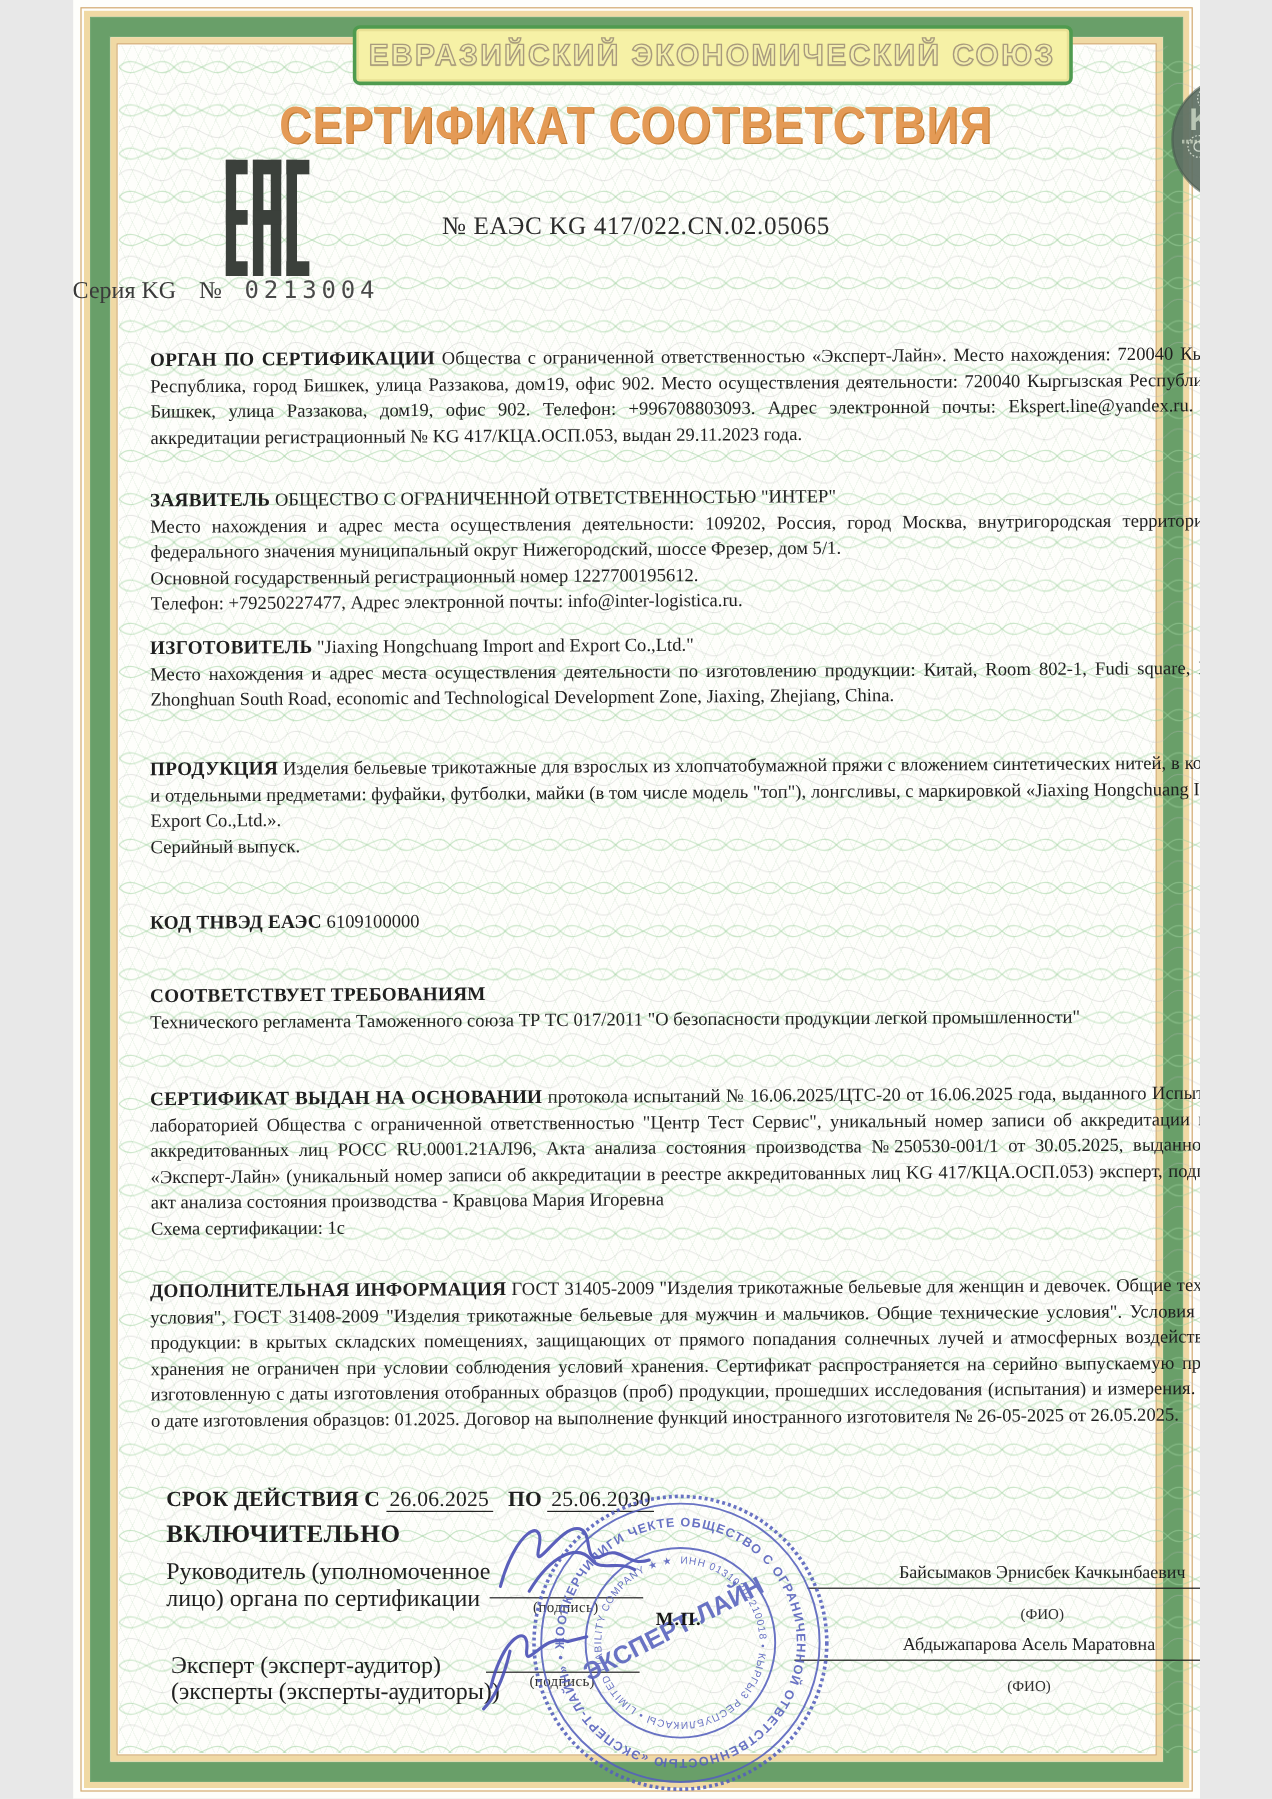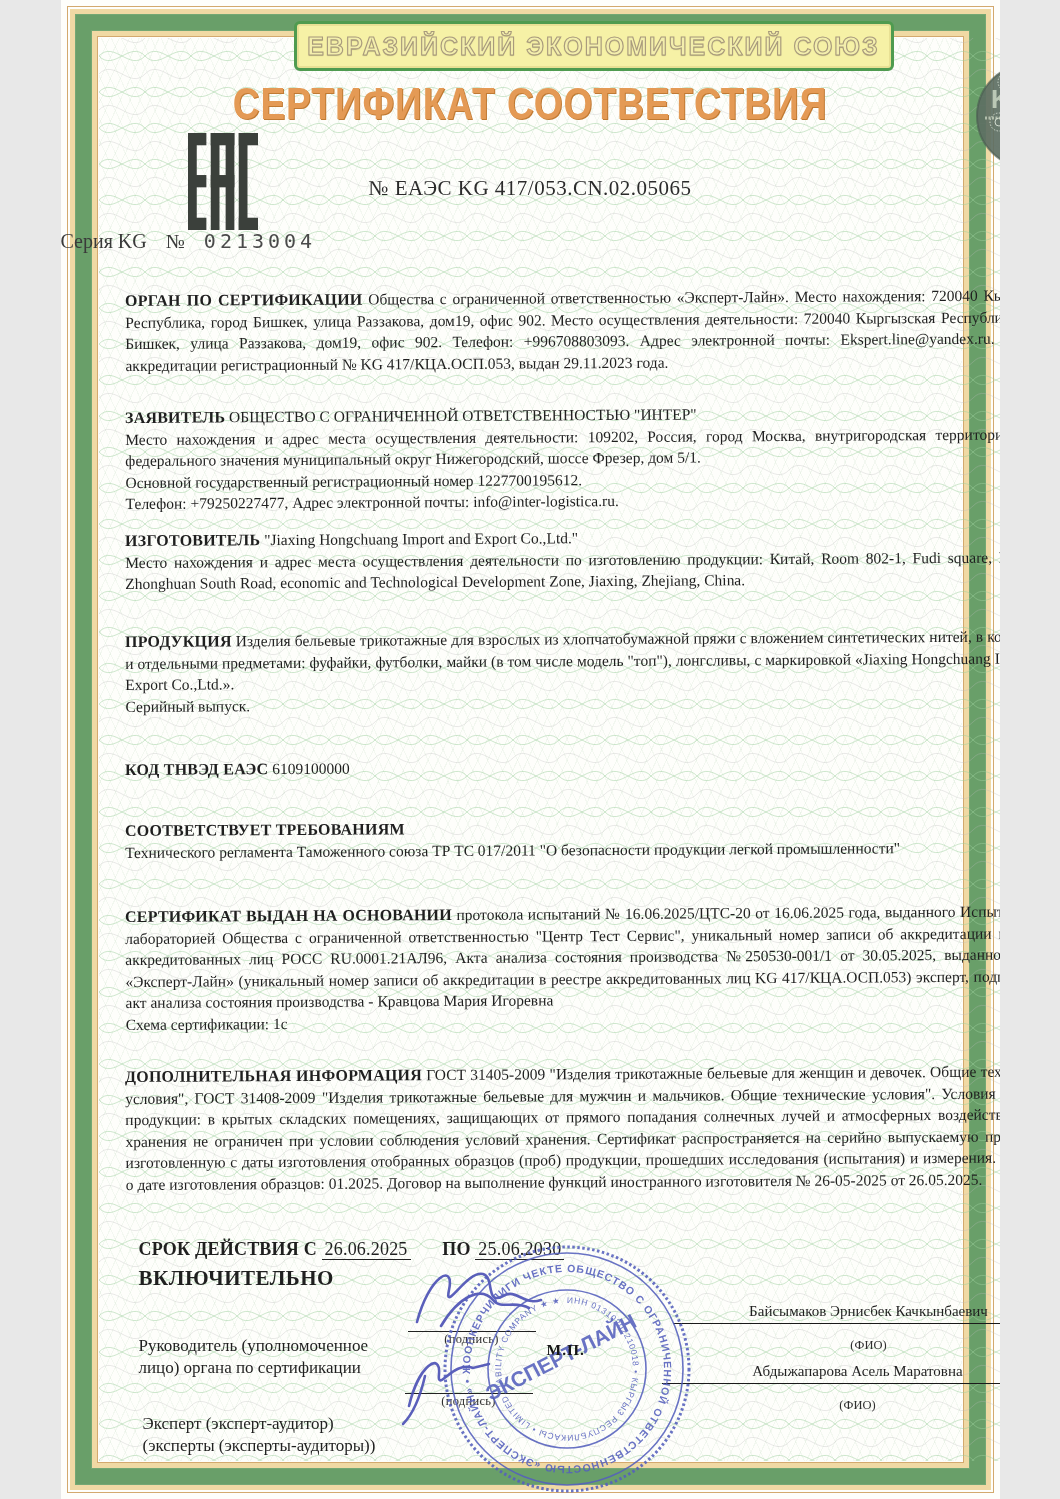--- a/index.html
+++ b/index.html
@@ -71,23 +71,23 @@
   .s-applicant{top:407px;}
   .s-manufacturer{top:530px;}
   .s-product{top:631px;}
   .s-code{top:759px;text-align:left;}
   .s-complies{top:820px;}
   .s-basis{top:906px;}
   .s-extra{top:1066px;}
   
   .validity{position:absolute;left:78px;top:1239px;font-size:18px;font-weight:bold;letter-spacing:.2px;white-space:nowrap;}
   .validity .date{font-weight:normal;border-bottom:1.6px solid #222;padding:0 3px;}
-  .validity .po{margin-left:27px;}
+  .validity .po{margin-left:8px;}
   .inclusive{position:absolute;left:78px;top:1266px;font-size:21px;font-weight:bold;letter-spacing:.5px;}
-  .role{position:absolute;font-size:17px;line-height:22px;white-space:pre-line;margin-top:36px;}
+  .role{position:absolute;font-size:20px;line-height:22px;white-space:pre-line;}
   .role-head{left:78px;top:1299px;}
   .role-expert{left:82px;top:1377px;}
   .sigline{position:absolute;border-top:1.6px solid #222;text-align:center;}
   .sigline .cap{font-size:12.5px;color:#2e2e2e;letter-spacing:.3px;}
   .sig1{left:347px;top:1331px;width:128px;}
   .sig2{left:344px;top:1393px;width:128px;}
   .nameblock{position:absolute;width:392px;text-align:center;}
   .nameblock .nm{font-size:15px;border-bottom:1.6px solid #1a1a1a;padding-bottom:3px;white-space:nowrap;}
   .nameblock .cap{font-size:12.5px;color:#2e2e2e;margin-top:14px;}
   .nb1{left:612px;top:1303px;}
@@ -163,21 +163,21 @@
     <g stroke="#10231a" fill="none" stroke-width="2.4" opacity="0.85">
       <path d="M66,58 l-8,8 8,8"></path>
         <path d="M72,56 l-10,10 10,10"></path>
         <path d="M78,54 l-12,12 12,12"></path>
     </g>
     <line x1="12" y1="58" x2="100" y2="58" stroke="#d3ddc9" stroke-width="3" stroke-dasharray="2,1.5" opacity="0.7"></line>
     <text x="18" y="48" font-family="Liberation Sans, sans-serif" font-weight="bold" font-size="26" fill="#c9d6c3" opacity="0.85">KG</text>
     <text x="56" y="44" font-family="Liberation Sans, sans-serif" font-weight="bold" font-size="24" fill="#bccab6" opacity="0.55">2</text>
   </svg>
 
-  <div class="cert-number">№ ЕАЭС KG 417/053.CN.02.05065</div>
+  <div class="cert-number">№ ЕАЭС KG 417/022.CN.02.05065</div>
 
   <div class="series-row">
     <span>Серия KG</span><span class="gap"></span>
     <span>№</span><span class="gap"></span>
     <span class="series-num">0213004</span>
   </div>
 
   <div class="sec s-organ">
     <span class="lbl">ОРГАН ПО СЕРТИФИКАЦИИ</span>
     <span class="txt">Общества с ограниченной ответственностью «Эксперт-Лайн». Место нахождения: 720040 Кыргызская Республика, город Бишкек, улица Раззакова, дом19, офис 902. Место осуществления деятельности: 720040 Кыргызская Республика, город Бишкек, улица Раззакова, дом19, офис 902. Телефон: +996708803093. Адрес электронной почты: Ekspert.line@yandex.ru. Аттестат аккредитации регистрационный № KG 417/КЦА.ОСП.053, выдан 29.11.2023 года.</span>

